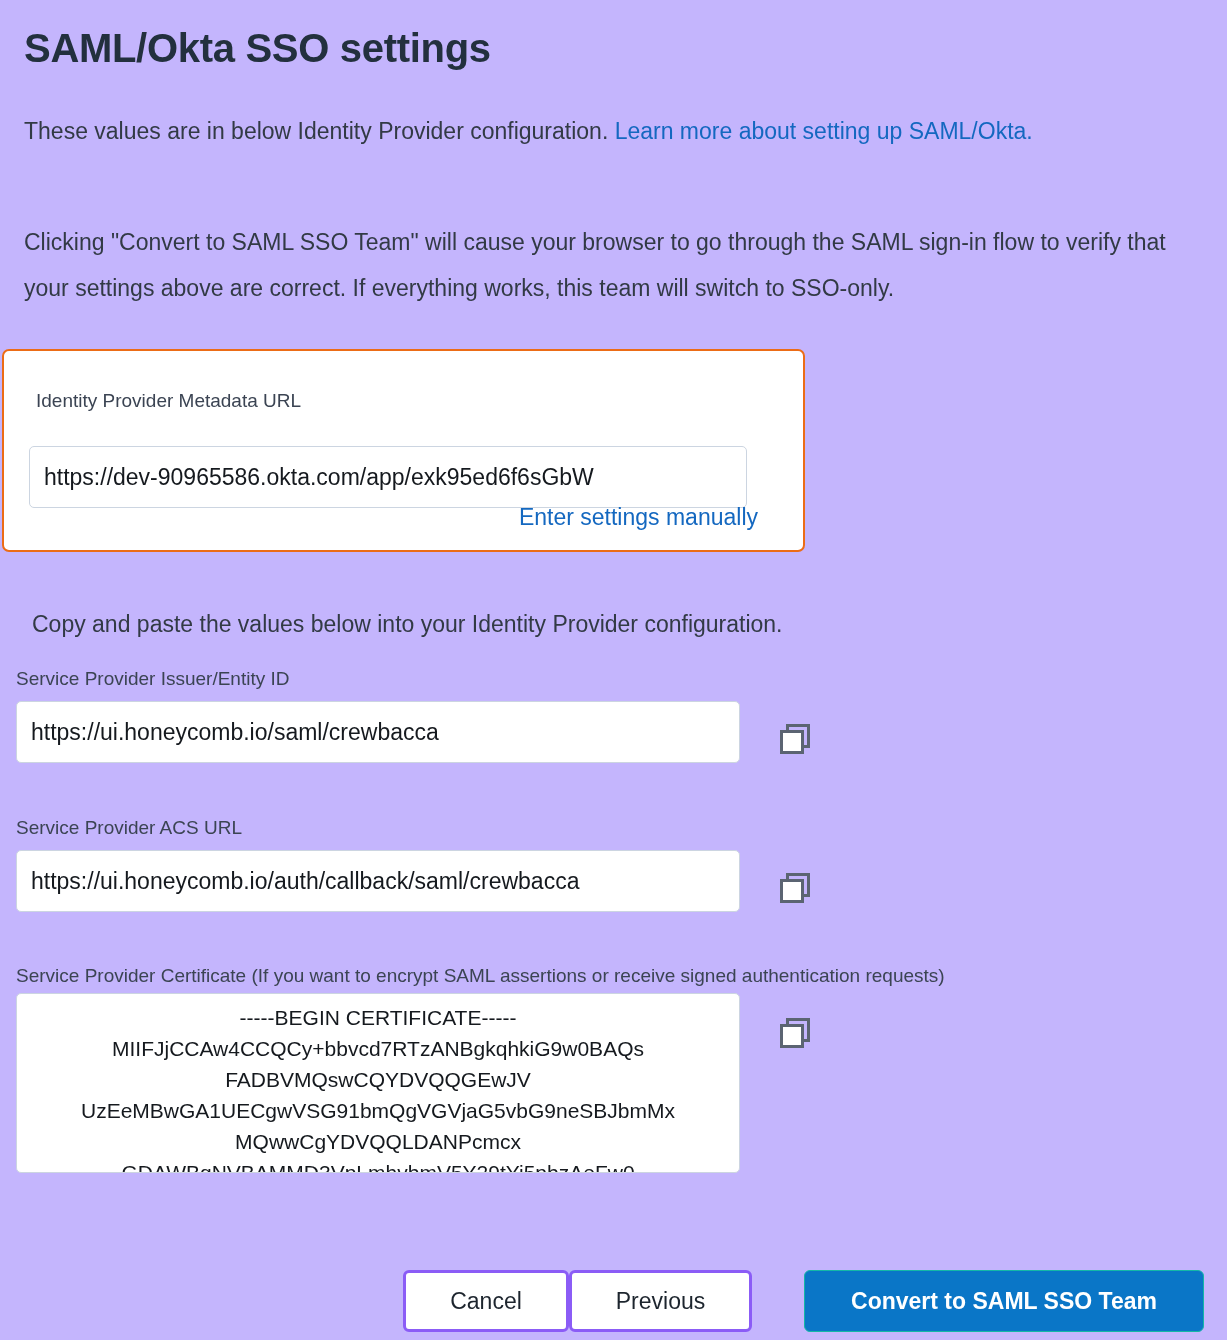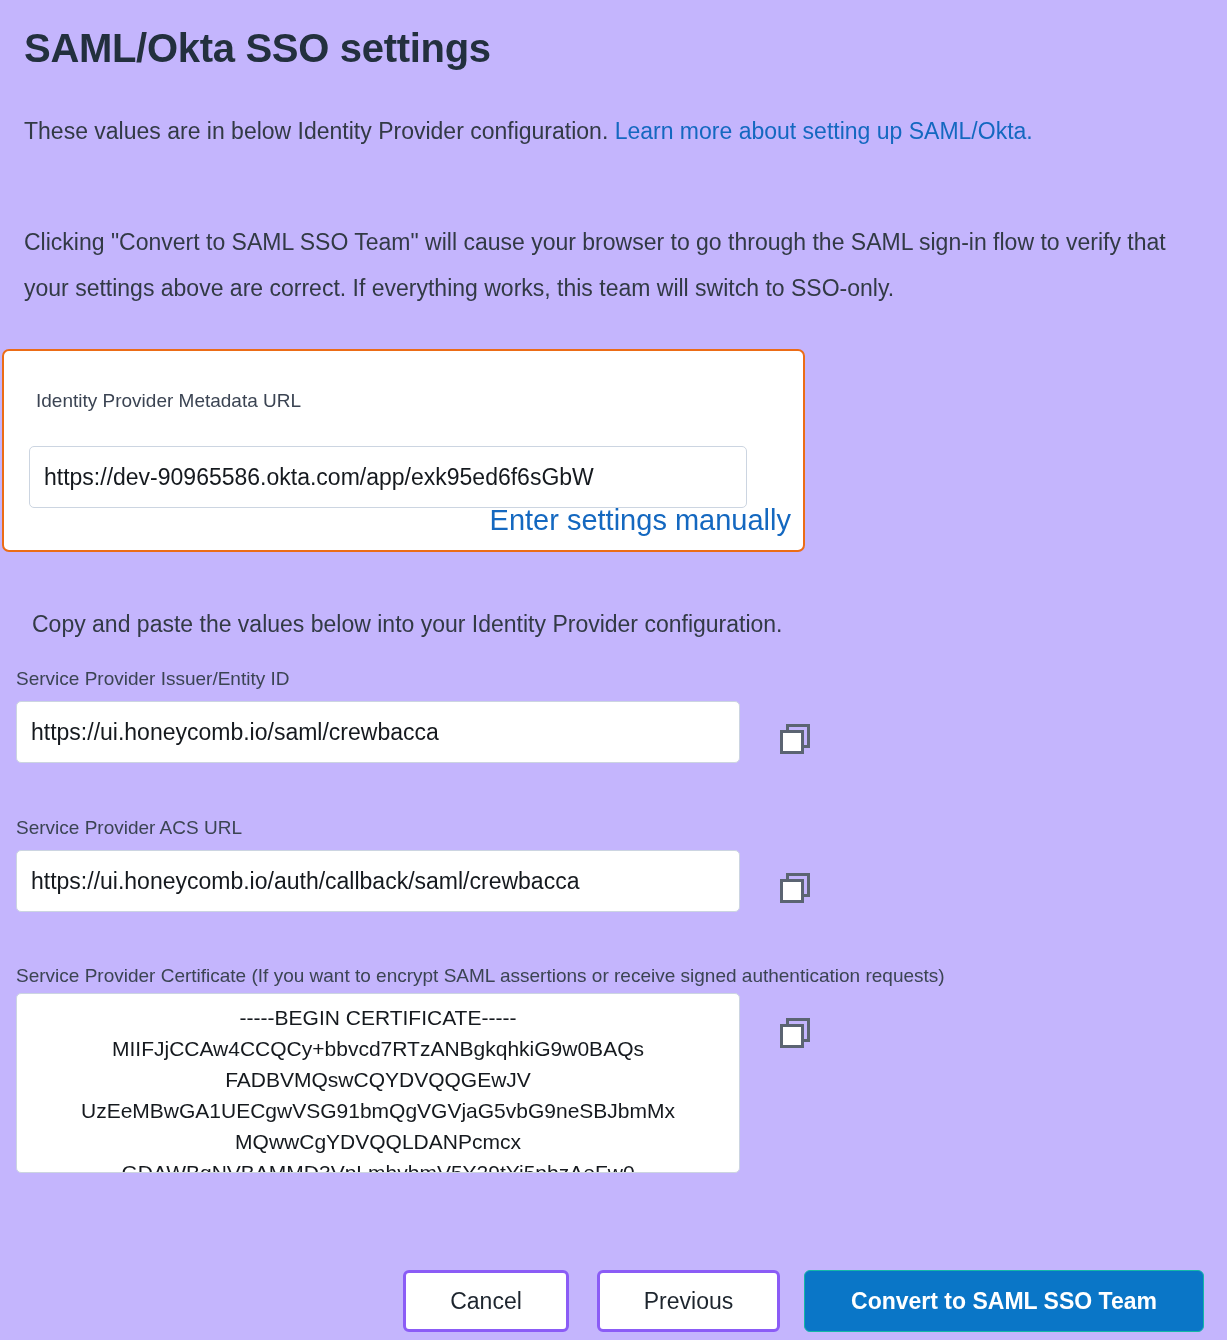--- a/index.html
+++ b/index.html
@@ -90,23 +90,23 @@
     background: #ffffff;
     font-family: "Liberation Sans", sans-serif;
     font-size: 23px;
     color: #15191e;
     padding: 0 14px;
     outline: none;
     margin-top: 28px;
   }
   .manual-link {
     position: absolute;
-    right: 12px;
+    right: 45px;
     top: 153px;
-    font-size: 29px;
+    font-size: 23px;
     color: #1468c0;
     text-decoration: none;
     white-space: nowrap;
     cursor: pointer;
   }
 
   
   .copy-instruction {
     position: absolute;
     left: 32px;
@@ -191,21 +191,21 @@
     font-family: "Liberation Sans", sans-serif;
     font-size: 23px;
     cursor: pointer;
     border: 3px solid #8b5cf6;
     background: #ffffff;
     color: #1d252e;
     padding: 0 20px;
     white-space: nowrap;
   }
   .btn-cancel { left: 403px; width: 166px; }
-  .btn-previous { left: 597px; width: 183px; }
+  .btn-previous { left: 569px; width: 183px; }
   .btn-primary {
     left: 804px;
     width: 400px;
     background: #0a76c7;
     border: 1px solid #14b8a6;
     color: #ffffff;
     font-weight: bold;
   }
 </style>
 </head>

